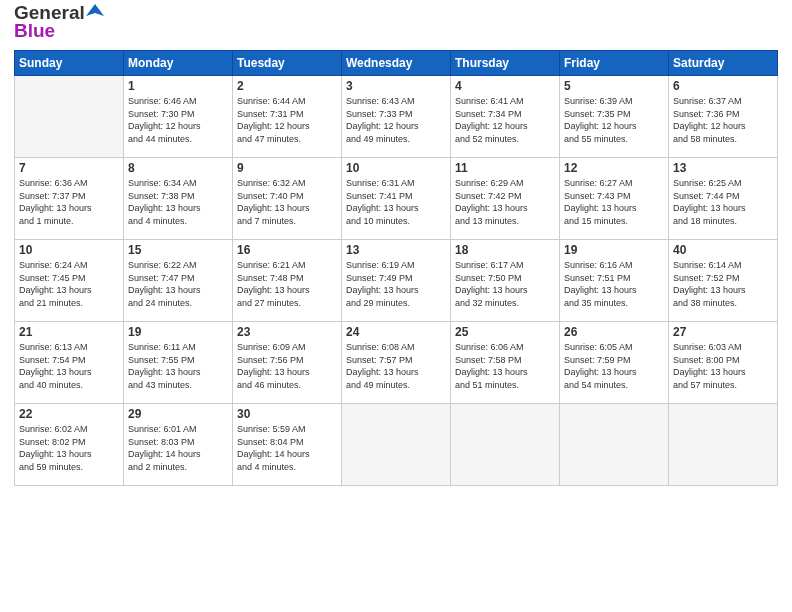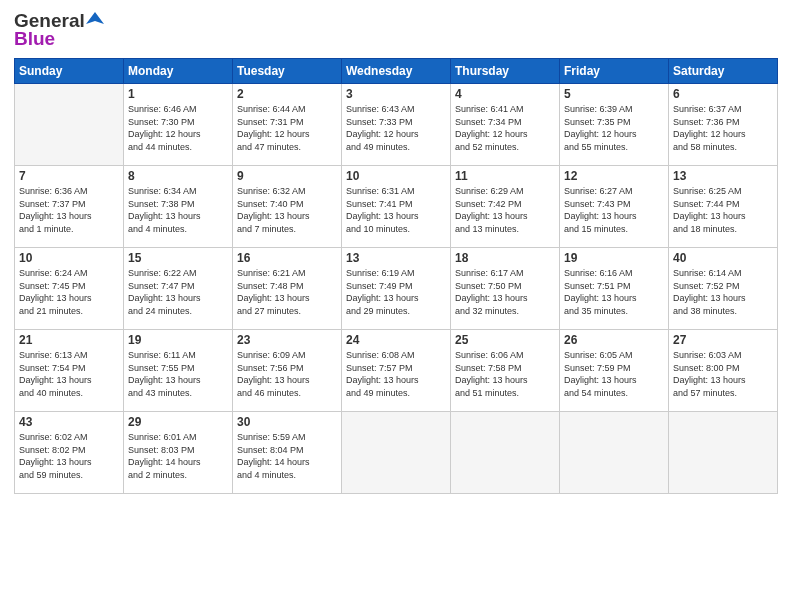--- a/index.html
+++ b/index.html
@@ -6,21 +6,21 @@
     body {
       width: 792px;
       height: 612px;
       font-family: Arial, sans-serif;
       background: #fff;
       overflow: hidden;
     }
     .page {
       width: 792px;
       height: 592px;
-      padding: 10px 14px;
+      padding: 2px 14px;
     }
     .header {
       display: flex;
       justify-content: space-between;
       align-items: flex-start;
       margin-bottom: 8px;
     }
     .logo {
       display: flex;
       flex-direction: column;
@@ -226,21 +226,21 @@
             <div class="day-number">26</div>
             <div class="day-info">Sunrise: 6:05 AM<br>Sunset: 7:59 PM<br>Daylight: 13 hours<br>and 54 minutes.</div>
           </td>
           <td>
             <div class="day-number">27</div>
             <div class="day-info">Sunrise: 6:03 AM<br>Sunset: 8:00 PM<br>Daylight: 13 hours<br>and 57 minutes.</div>
           </td>
         </tr>
         <tr>
           <td>
-            <div class="day-number">43</div>
+            <div class="day-number">22</div>
             <div class="day-info">Sunrise: 6:02 AM<br>Sunset: 8:02 PM<br>Daylight: 13 hours<br>and 59 minutes.</div>
           </td>
           <td>
             <div class="day-number">29</div>
             <div class="day-info">Sunrise: 6:01 AM<br>Sunset: 8:03 PM<br>Daylight: 14 hours<br>and 2 minutes.</div>
           </td>
           <td>
             <div class="day-number">30</div>
             <div class="day-info">Sunrise: 5:59 AM<br>Sunset: 8:04 PM<br>Daylight: 14 hours<br>and 4 minutes.</div>
           </td>

